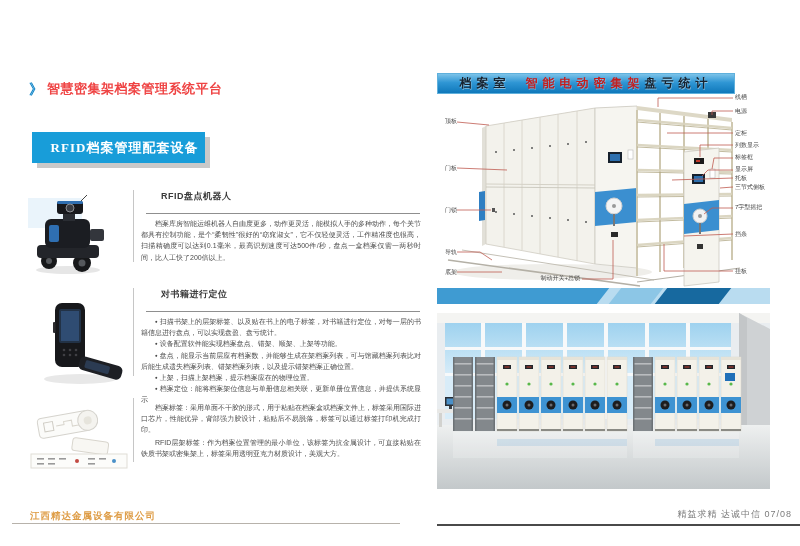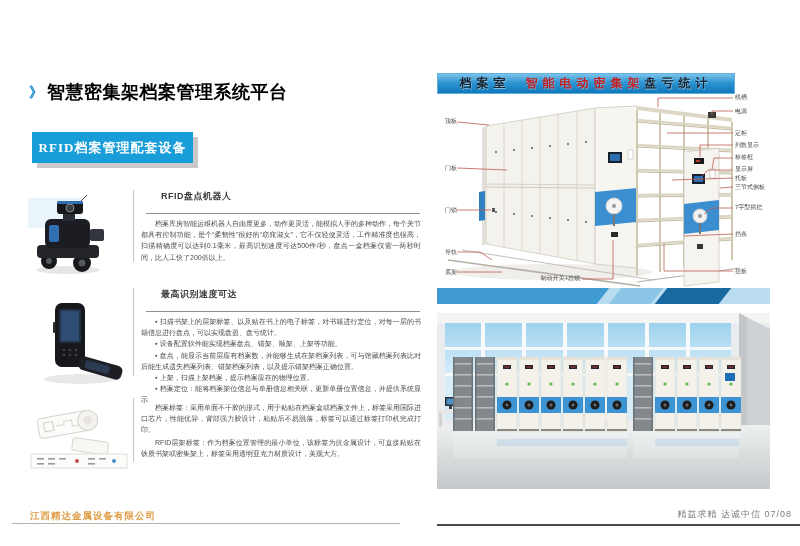--- a/index.html
+++ b/index.html
@@ -3,25 +3,25 @@
 <meta charset="utf-8">
 <style>
   html,body{margin:0;padding:0;}
   body{width:800px;height:546px;position:relative;background:#ffffff;overflow:hidden;
        font-family:"Liberation Sans","DejaVu Sans",sans-serif;color:#333;}
   .abs{position:absolute;}
 
   
   .title-row{left:29px;top:80px;display:flex;align-items:center;gap:4px;}
   .chev{color:#1487c9;font-weight:bold;font-size:14px;line-height:1;}
-  .page-title{font-size:18px;font-weight:bold;color:#000000;letter-spacing:0.5px;}
+  .page-title{font-size:13px;font-weight:bold;color:#ef4444;letter-spacing:0.5px;}
 
   .rfid-banner{left:32px;top:132px;width:161px;height:31px;background:#189dd9;
     box-shadow:5px 5px 0 #c9c9c9;color:#fff;text-align:center;line-height:31px;
-    font-family:"Liberation Serif","DejaVu Serif",serif;font-weight:bold;font-size:13px;letter-spacing:1px;}
+    font-family:"Liberation Serif","DejaVu Serif",serif;font-weight:bold;font-size:13px;letter-spacing:1px;padding-left:12px;}
 
   .section{position:absolute;left:22px;width:400px;}
   .photo{position:absolute;left:0;top:4px;width:108px;}
   .content{position:absolute;left:111px;border-left:1px solid #c6c6c6;padding-left:4px;width:286px;}
   .sec-h{margin:0 4px 0 8px;padding:0 0 10px 15px;border-bottom:1px solid #8f8f8f;
          font-size:9px;font-weight:bold;color:#3a3a3a;letter-spacing:0.5px;}
   .sec-body{margin:4px 3px 0 3px;font-size:7px;line-height:1.6;color:#4c4c4c;text-align:justify;}
   .para{text-indent:2em;margin:0 0 1px 0;}
   .bullet{text-indent:2em;}
   .bullet::before{content:"●";font-size:4.5px;margin-right:2px;vertical-align:1px;color:#444;}
@@ -100,21 +100,21 @@
     <circle cx="42" cy="57" r="1.3" fill="#3f3f44"></circle>
       <circle cx="48" cy="57" r="1.3" fill="#3f3f44"></circle>
       <circle cx="54" cy="57" r="1.3" fill="#3f3f44"></circle>
     <rect x="31" y="24" width="2.5" height="11" rx="1" fill="#2c2c30"></rect>
     <g transform="rotate(16 78 72)">
       <rect x="56" y="63" width="44" height="14" rx="5" fill="#1d1f24"></rect>
       <rect x="62" y="66" width="25" height="8" rx="1.5" fill="#2b3b52"></rect>
     </g>
   </svg>
   <div class="content" style="height:88px;">
-    <div class="sec-h">最高识别速度可达</div>
+    <div class="sec-h">对书籍进行定位</div>
     <div class="sec-body">
       <div class="bullet">扫描书架上的层架标签、以及贴在书上的电子标签，对书籍进行定位，对每一层的书籍信息进行盘点，可以实现盘盈、盘亏统计。</div>
       <div class="bullet">设备配置软件能实现档案盘点、错架、顺架、上架等功能。</div>
       <div class="bullet">盘点，能显示当前层应有档案数，并能够生成在架档案列表，可与馆藏档案列表比对后能生成遗失档案列表、错架档案列表，以及提示错架档案正确位置。</div>
       <div class="bullet">上架，扫描上架档案，提示档案应在的物理位置。</div>
       <div class="bullet">档案定位：能将档案架位信息与单册信息相关联，更新单册位置信息，并提供系统显示</div>
     </div>
   </div>
 </div>
 

